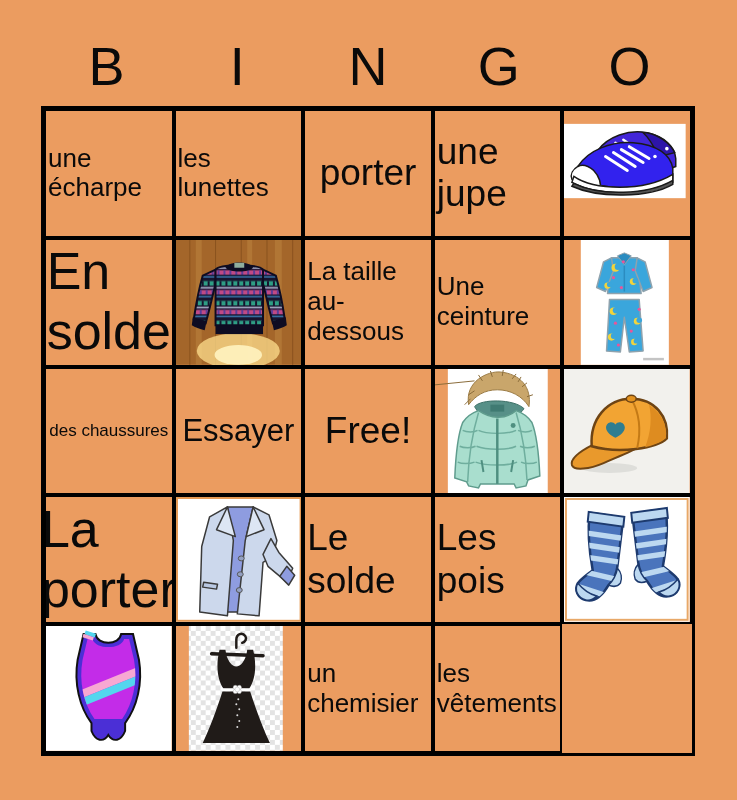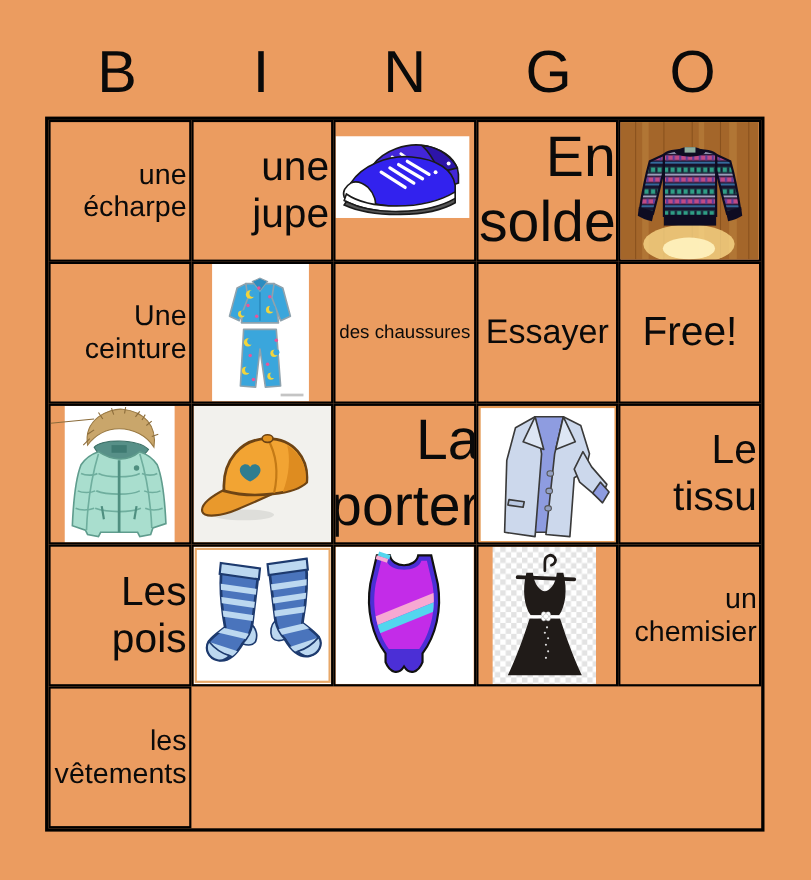--- a/index.html
+++ b/index.html
@@ -1,20 +1,20 @@
 <!DOCTYPE html>
 <html><head>
 <meta charset="utf-8">
 <style>
   *{margin:0;padding:0;box-sizing:border-box}
   html,body{width:737px;height:800px;background:#EB9C60;font-family:"Liberation Sans",sans-serif;overflow:hidden;position:relative;color:#0a0a0a}
   .title{position:absolute;left:41px;top:32px;width:654px;height:68px;display:grid;grid-template-columns:repeat(5,1fr)}
   .tl{display:flex;align-items:center;justify-content:center;font-size:54px;letter-spacing:0}
   .board{position:absolute;left:41px;top:106px;width:654px;height:650px;border:3px solid #000;display:grid;grid-template-columns:repeat(5,1fr);grid-template-rows:repeat(5,1fr);background:#EB9C60}
-  .cell{border:2px solid #000;display:flex;align-items:center;justify-content:center;text-align:right;line-height:1.15;padding:2px;overflow:hidden}
+  .cell{border:2px solid #000;display:flex;align-items:center;justify-content:center;text-align:left;line-height:1.15;padding:2px;overflow:hidden}
   .cell.img{padding:0}
   .cell svg{display:block;width:100%;height:100%}
   .size-s{font-size:17px}
   .size-m{font-size:26px}
   .size-ml{font-size:31px}
   .size-l{font-size:37px}
   .size-xl{font-size:52px}
 </style>
 </head>
 <body>
@@ -24,20 +24,26 @@
   <span class="tl">I</span>
   <span class="tl">N</span>
   <span class="tl">G</span>
   <span class="tl">O</span>
 </div>
 
 <div class="board">
 
   <div class="cell text size-m">
       <span>une écharpe</span>
+    </div>
+  <div class="cell text size-m">
+      <span>les lunettes</span>
+    </div>
+  <div class="cell text size-l">
+      <span>porter</span>
     </div>
   <div class="cell text size-l">
       <span>une jupe</span>
     </div>
 
   <div class="cell img">
     <svg viewBox="0 0 127 126" preserveAspectRatio="none">
       <rect x="0" y="13" width="123" height="75" fill="#fff"></rect>
       <g stroke="#1a1a1a" stroke-width="1.5">
         <path d="M34,40 C44,26 66,18 84,22 C102,26 112,36 113,48 L113,56 C96,63 72,64 54,58 C44,55 37,48 34,44 Z" fill="#4326d8"></path>
@@ -104,20 +110,23 @@
       </g>
       <path d="M17,78 L31,82 L29,91 C24,90 19,88 16,86 Z" fill="#0e0c22"></path>
       <path d="M111,78 L97,82 L99,91 C104,90 109,88 112,86 Z" fill="#0e0c22"></path>
       <rect x="40" y="86" width="48" height="9" fill="#0e0c22"></rect>
       <path d="M50,28 C54,21 74,21 78,28 C74,33 54,33 50,28 Z" fill="#0e0c22"></path>
       <rect x="59" y="23" width="10" height="5" fill="#8fae9e"></rect>
     </svg>
   </div>
 
   <div class="cell text size-m">
+      <span>La taille au-dessous</span>
+    </div>
+  <div class="cell text size-m">
       <span>Une ceinture</span>
     </div>
 
   <div class="cell img">
     <svg viewBox="0 0 127 126" preserveAspectRatio="none">
       <rect x="17" y="0" width="89" height="126" fill="#fff"></rect>
       <g stroke="#8fa2ad" stroke-width="1.5" fill="#3aa6dc" stroke-linejoin="round">
         <path d="M48,18 L74,18 L78,54 L44,54 Z"></path>
         <path d="M48,18 L40,22 L33,48 L42,52 L50,31 Z"></path>
         <path d="M74,18 L82,22 L89,48 L80,52 L72,31 Z"></path>
@@ -251,21 +260,21 @@
       </g>
       <g fill="#93a0c2" stroke="#555" stroke-width="1">
         <ellipse cx="66" cy="62" rx="3" ry="2.5"></ellipse>
         <ellipse cx="65" cy="78" rx="3" ry="2.5"></ellipse>
         <ellipse cx="64" cy="94" rx="3" ry="2.5"></ellipse>
       </g>
     </svg>
   </div>
 
   <div class="cell text size-l">
-      <span>Le tissu</span>
+      <span>Le solde</span>
     </div>
   <div class="cell text size-l">
       <span>Les pois</span>
     </div>
 
   <div class="cell img">
     <svg viewBox="0 0 127 126" preserveAspectRatio="none">
       <defs>
         <path id="sock-shape" d="M14,4 L48,9 L42,58 C41,66 38,72 33,77 C26,89 18,94 10,92 C2,90 -2,82 2,75 C6,70 12,66 17,62 C13,40 12,20 14,4 Z"></path>
         <clipPath id="sock-clip">

